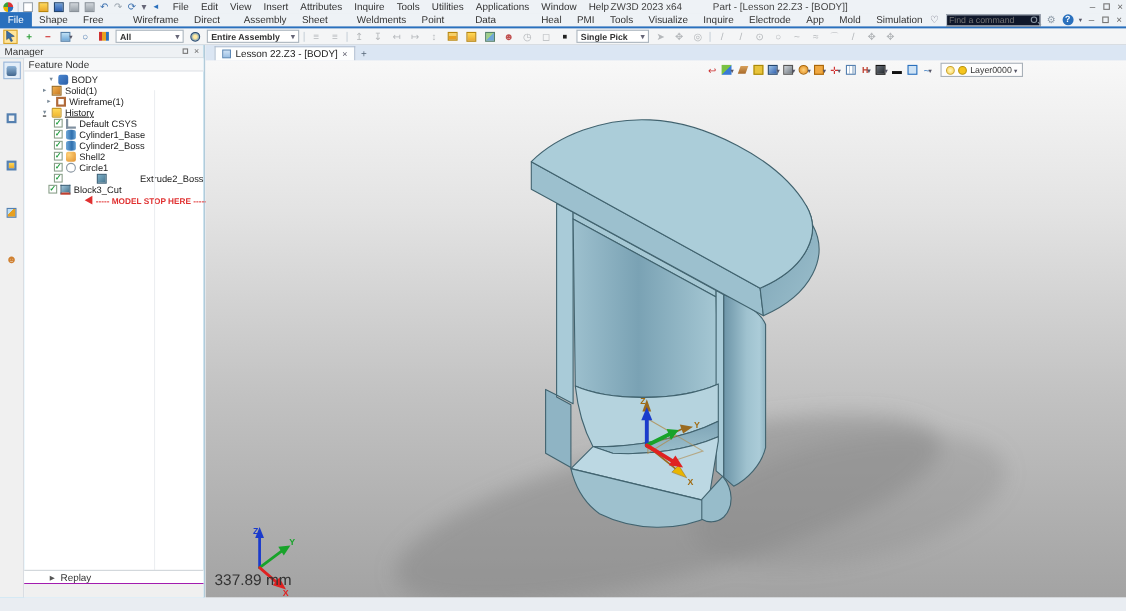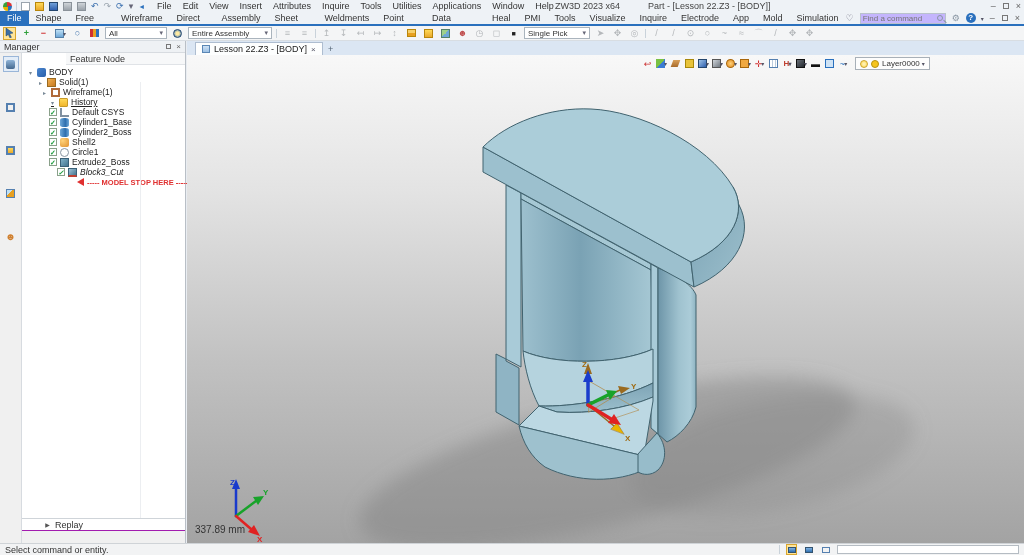--- a/index.html
+++ b/index.html
@@ -17,47 +17,47 @@
   .menus span{cursor:default;}
   #title-center{position:absolute;left:555px;top:1px;display:flex;gap:28px;color:#444;}
   .winbtns{margin-left:auto;display:flex;gap:7px;align-items:center;color:#666;}
   .boxglyph{display:inline-block;width:6px;height:6px;border:1px solid #777;}
 
   
   #ribbonrow{left:0;top:12px;width:1024px;height:14px;background:#eef2f6;border-bottom:2px solid #2a70bd;display:flex;align-items:center;}
   .rtab{padding:1px 7px;height:14px;line-height:13px;color:#333;}
   .rtab.active{background:#2a70bd;color:#fff;}
   #ribbon-right{margin-left:auto;display:flex;align-items:center;gap:6px;padding-right:4px;}
-  #find-box{width:86px;height:11px;border:1px solid #b9c2cc;background:#c4b5fd;display:flex;align-items:center;padding:0 2px;justify-content:space-between;}
+  #find-box{width:86px;height:11px;border:1px solid #b9c2cc;background:#0f172a;display:flex;align-items:center;padding:0 2px;justify-content:space-between;}
   #find-box input{border:0;outline:0;width:72px;font-size:8px;color:#666;background:transparent;}
   .mag{width:6px;height:6px;border:1px solid #8a97a4;border-radius:50%;position:relative;}
   .mag::after{content:"";position:absolute;left:5px;top:5px;width:4px;height:1px;background:#8a97a4;transform:rotate(45deg);}
   .helpdot{width:10px;height:10px;border-radius:50%;background:#2a70bd;color:#fff;font-size:8px;line-height:10px;text-align:center;font-weight:bold;}
 
   
   #toolrow{left:0;top:26px;width:1024px;height:15px;background:#f4f5f6;border-bottom:1px solid #d8dde2;display:flex;align-items:center;gap:4px;padding:0 3px;}
   .ticon{width:13px;height:13px;display:flex;align-items:center;justify-content:center;font-size:9px;}
   .ticon.sel{background:#ffe59a;border:1px solid #d9a62e;}
   .gray{color:#b5b8bb;}
-  .combo{height:12px;border:1px solid #aab4bd;background:#fff;display:flex;align-items:center;justify-content:space-between;padding:0 3px;font-size:8px;color:#333;}
+  .combo{height:12px;border:1px solid #aab4bd;background:#fff;display:flex;align-items:center;justify-content:space-between;padding:0 3px;font-size:8px;color:#333;font-weight:bold;}
   .combo .car{color:#667;font-size:7px;margin-left:4px;}
   .cw64{width:62px}.cw84{width:84px}.cw66{width:66px}
   .sq{display:inline-block;width:9px;height:9px;}
 
   
   #manager{left:0;top:41px;width:186px;height:502px;background:#7dd3fc;border-right:1px solid #b9bfc6;}
   #mgr-title{height:12px;display:flex;align-items:center;padding:0 4px;color:#333;background:#eef1f4;border-bottom:1px solid #d7dbe0;}
   #mgr-title .winbtns{gap:5px;}
   #mgr-strip{position:absolute;left:0;top:12px;bottom:0;width:22px;background:#f0f0f0;border-right:1px solid #d7dbe0;display:flex;flex-direction:column;align-items:center;padding-top:3px;gap:27px;}
   .stripico{width:16px;height:16px;display:flex;align-items:center;justify-content:center;}
   .stripico.sel{border:1px solid #9ab6d8;background:#e3edf8;}
   #mgr-main{position:absolute;left:22px;top:12px;right:0;bottom:0;background:#fff;}
   #mgr-filter{height:17px;display:flex;align-items:center;gap:3px;padding:2px 3px;background:#fafbfc;border-bottom:1px solid #e2e5e9;}
   #mgr-search{width:62px;height:12px;border:1px solid #aab4bd;background:#fff;}
-  #mgr-header{height:12px;line-height:12px;padding-left:4px;background:#f7f8f9;border-bottom:1px solid #e0e3e7;color:#333;margin-left:44px;}
+  #mgr-header{height:12px;line-height:12px;padding-left:4px;background:#f7f8f9;border-bottom:1px solid #e0e3e7;color:#333;}
   .coldiv{position:absolute;left:118px;top:29px;bottom:24px;width:1px;background:#eceef1;}
   .trow{height:10px;display:flex;align-items:center;gap:3px;font-size:8.5px;color:#222;white-space:nowrap;}
   .exp{width:7px;color:#7a8a98;font-size:6px;text-align:center;}
   .chk{width:8px;height:8px;border:1px solid #8aa08a;background:#fff;color:#1f9e3e;font-size:7px;line-height:7px;text-align:center;font-weight:bold;}
   .tico{width:9px;height:9px;flex:0 0 9px;}
   .i-body{background:linear-gradient(135deg,#4a86d0,#2a5fa8);border-radius:2px;}
   .i-solid{background:linear-gradient(135deg,#f0b050,#c87820);border:1px solid #9a6a20;}
   .i-wire{border:2px solid #b06a3a;background:#fff;}
   .i-folder{background:linear-gradient(#ffd957,#f0b62e);border:1px solid #c79a28;border-radius:1px;}
   .i-csys{border-left:2px solid #8090a0;border-bottom:2px solid #8090a0;}
@@ -81,21 +81,21 @@
   
   #viewport{left:187px;top:55px;width:837px;height:488px;background:linear-gradient(#f8f8f8 0%,#e3e3e3 28%,#c2c2c2 62%,#a3a3a3 100%);overflow:hidden;}
   #hint{left:12px;top:3px;color:#333;font-size:8.5px;line-height:10px;}
   #vtoolbar{left:455px;top:2px;display:flex;align-items:center;gap:3px;}
   .vico{width:11px;height:11px;display:flex;align-items:center;justify-content:center;font-size:9px;}
   .vcar{font-size:6px;color:#556;margin-left:-1px;}
   .cube{width:9px;height:9px;}
   #layerbox{display:flex;align-items:center;gap:3px;border:1px solid #a8b0b8;background:#fdfdfd;height:13px;padding:0 4px;margin-left:3px;}
   .bulb{width:8px;height:8px;border-radius:50%;background:radial-gradient(#fff6c8,#ffd642);border:1px solid #caa32e;}
   .ldot{width:8px;height:8px;border-radius:50%;background:#f5c41d;border:1px solid #b8930f;}
-  #scale-label{left:8px;bottom:8px;color:#333;font-size:10px;}
+  #scale-label{left:8px;bottom:8px;color:#333;font-size:14px;}
 
   
   #statusbar{left:0;top:543px;width:1024px;height:12px;background:#f2f3f4;border-top:1px solid #cfd3d7;display:flex;align-items:center;padding:0 5px;gap:6px;}
   #status-right{margin-left:auto;display:flex;align-items:center;gap:6px;}
   .sico{width:11px;height:11px;display:flex;align-items:center;justify-content:center;}
   .sico.sel{background:#ffe59a;border:1px solid #d9a62e;}
   .monitor{width:8px;height:6px;background:linear-gradient(#7fb2e5,#2f6fae);border:1px solid #33536f;}
   #status-input{width:182px;height:9px;background:#fff;border:1px solid #b5bcc3;}
 </style>
 </head>
@@ -270,36 +270,36 @@
           <span class="sq" style="background:linear-gradient(135deg,#bfe0f5 40%,#e8a020 40%);border:1px solid #5580b0;"></span>
         </span>
       <span class="stripico">
           <span style="color:#d08030;font-size:10px;">☻</span>
         </span>
     </div>
     <div id="mgr-main">
       <div id="mgr-header">Feature Node</div>
       <div class="coldiv"></div>
       <div style="padding-top:2px;">
-        <div class="trow" style="padding-left:5px;">
+        <div class="trow" style="padding-left:5px;margin-left:16px;">
           <span class="exp">▾</span>
           <span class="tico i-body"></span>
           <span>BODY</span>
         </div>
         <div class="trow" style="padding-left:15px;">
           <span class="exp">▸</span>
           <span class="tico i-solid"></span>
           <span>Solid(1)</span>
         </div>
         <div class="trow" style="padding-left:19px;">
           <span class="exp">▸</span>
           <span class="tico i-wire"></span>
           <span>Wireframe(1)</span>
         </div>
-        <div class="trow" style="padding-left:27px;text-decoration:underline;">
+        <div class="trow" style="padding-left:15px;text-decoration:underline;">
           <span class="exp">▾</span>
           <span class="tico i-folder"></span>
           <span>History</span>
         </div>
         <div class="trow" style="padding-left:27px;">
           <span class="chk">✓</span>
           <span class="tico i-csys"></span>
           <span>Default CSYS</span>
         </div>
         <div class="trow" style="padding-left:27px;">
@@ -315,26 +315,26 @@
         <div class="trow" style="padding-left:27px;">
           <span class="chk">✓</span>
           <span class="tico i-shell"></span>
           <span>Shell2</span>
         </div>
         <div class="trow" style="padding-left:27px;">
           <span class="chk">✓</span>
           <span class="tico i-circle"></span>
           <span>Circle1</span>
         </div>
-        <div class="trow" style="padding-left:27px;">
+        <div class="trow" style="padding-left:27px;justify-content:space-between;">
           <span class="chk">✓</span>
           <span class="tico i-extr"></span>
           <span>Extrude2_Boss</span>
         </div>
-        <div class="trow" style="padding-left:35px;font-style:italic;">
+        <div class="trow" style="padding-left:22px;">
           <span class="chk">✓</span>
           <span class="tico i-block"></span>
           <span>Block3_Cut</span>
         </div>
         <div class="trow stoprow" style="padding-left:27px;margin-left:28px;">
           <span class="stoparrow"></span>
           <span>----- MODEL STOP HERE -----</span>
         </div>
       </div>
       <div id="replaybar">
@@ -494,30 +494,14 @@
         <span class="bulb"></span>
         <span class="ldot"></span>
         <span style="font-size:8px;color:#333;">Layer0000</span>
         <span class="vcar">▾</span>
       </div>
     </div>
 
     <div id="scale-label" class="abs">337.89 mm</div>
   </div>
 
-  <div id="statusbar" class="abs">
-    <span style="color:#333;">Select command or entity.</span>
-    <div id="status-right">
-      <span class="vsep"></span>
-      <span class="sico sel">
-          <span class="monitor"></span>
-        </span>
-      <span class="sico">
-          <span class="monitor"></span>
-        </span>
-      <span class="sico">
-          <span class="boxglyph" style="width:8px;height:6px;border-color:#5580b0;"></span>
-        </span>
-      <input id="status-input" style="">
-    </div>
-  </div>
 
 </div>
 
 </body></html>

